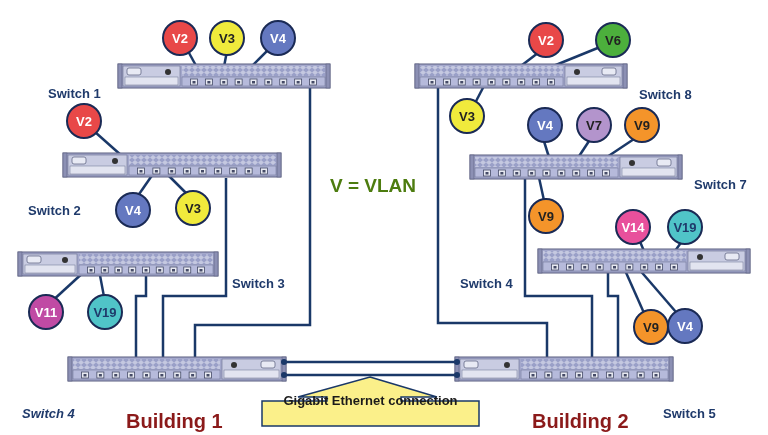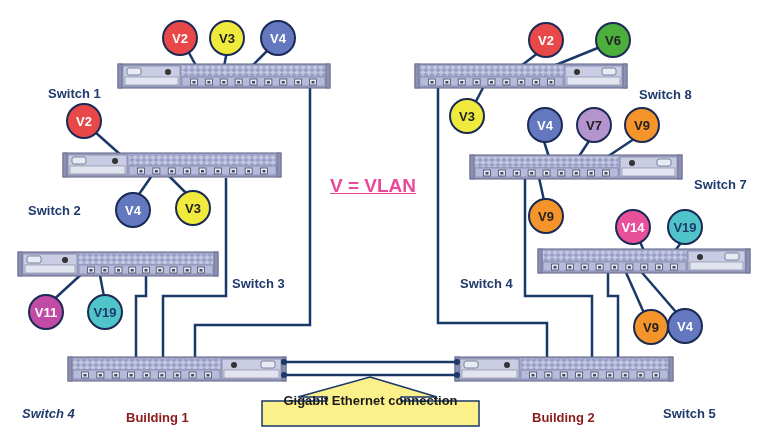--- a/index.html
+++ b/index.html
@@ -1,21 +1,21 @@
 <!DOCTYPE html>
 <html><head>
 <meta charset="utf-8">
 <style>
   html, body { margin:0; padding:0; background:#ffffff; }
   body { width:768px; height:435px; overflow:hidden; position:relative; font-family:"Liberation Sans", sans-serif; }
   #diagram { position:absolute; left:0; top:0; width:768px; height:435px; }
   .lbl { position:absolute; font-weight:bold; font-family:"Liberation Sans", sans-serif; white-space:nowrap;margin-top:20px; }
   .sw-label { color:#1f3a6b; font-size:13px; }
-  .bld-label { color:#8b1a1a; font-size:13px; }
-  .legend { color:#ec4899; font-size:19px;text-decoration:underline; }
+  .bld-label { color:#8b1a1a; font-size:20px; }
+  .legend { color:#4d7c0f; font-size:19px; }
   .callout-text { position:absolute; text-align:center; font-weight:bold; color:#1a1a1a; font-size:13px; line-height:17px; font-family:"Liberation Sans", sans-serif; }
   .vlan-text { font-family:"Liberation Sans", sans-serif; font-weight:bold; font-size:13px; }
 </style>
 </head>
 <body>
 
 <svg id="diagram" viewBox="0 0 768 435" xmlns="http://www.w3.org/2000/svg">
   <defs>
     <pattern id="mesh" width="6" height="5" patternUnits="userSpaceOnUse">
       <rect width="6" height="5" fill="#9aa0c8"></rect>

